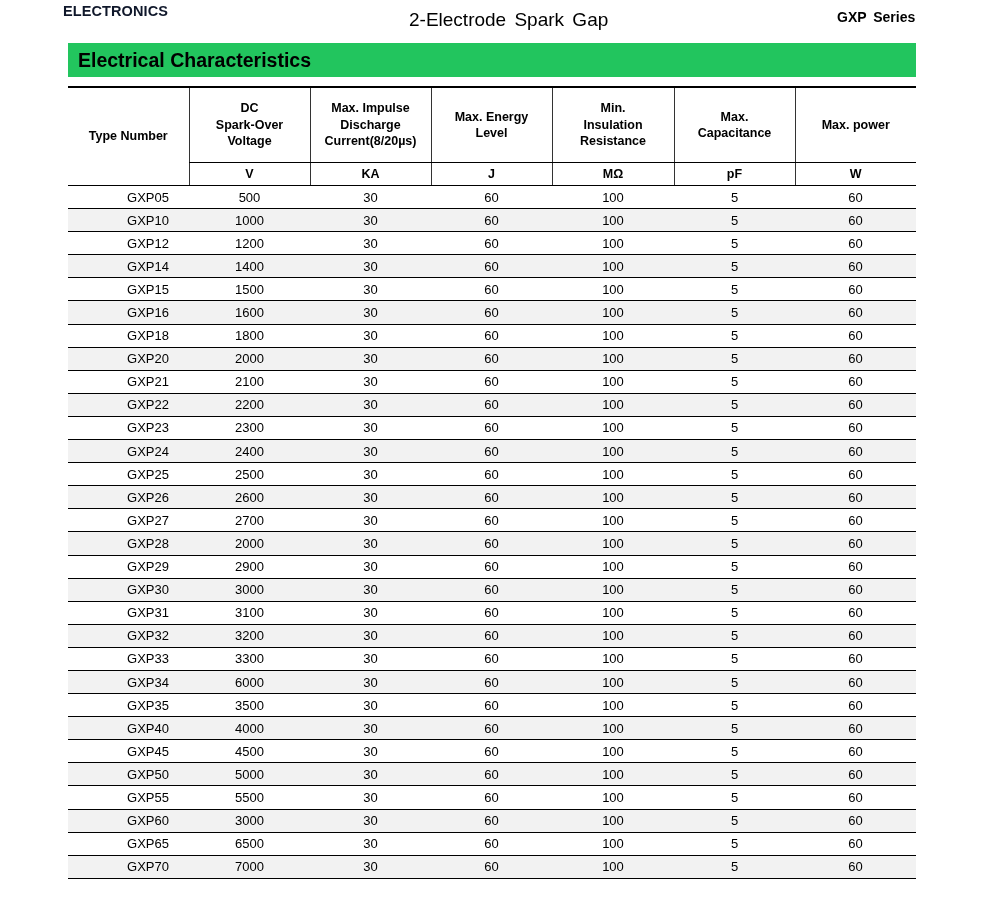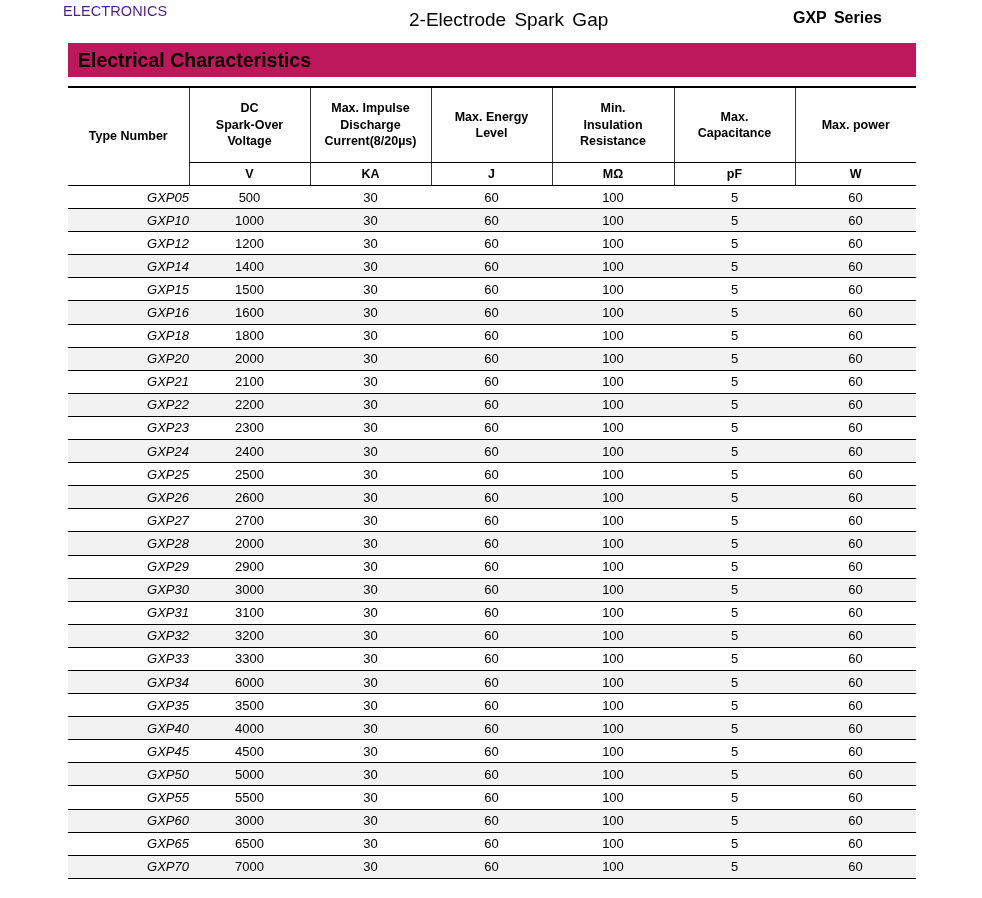--- a/index.html
+++ b/index.html
@@ -1,32 +1,32 @@
 <!DOCTYPE html>
 <html><head>
 <meta charset="utf-8">
 <style>
   html, body { margin: 0; padding: 0; background: #ffffff; }
   body { width: 982px; height: 898px; position: relative; overflow: hidden;
          font-family: "Liberation Sans", sans-serif; color: #000; }
-  .brand { position: absolute; left: 63px; top: 3px; font-size: 14.5px; font-weight: normal; color: #4c1d95; letter-spacing: 0.1px; }
+  .brand { position: absolute; left: 63px; top: 3px; font-size: 14.5px; font-weight: bold; color: #0f172a; letter-spacing: 0.1px; }
   .doc-title { position: absolute; left: 409px; top: 9px; font-size: 19px; font-weight: normal; word-spacing: 3px; }
-  .series { position: absolute; left: 793px; top: 9px; font-size: 16px; font-weight: bold; word-spacing: 3px; }
-  .section-bar { position: absolute; left: 68px; top: 43px; width: 848px; height: 34px; background: #be185d; }
+  .series { position: absolute; left: 837px; top: 9px; font-size: 14px; font-weight: bold; word-spacing: 3px; }
+  .section-bar { position: absolute; left: 68px; top: 43px; width: 848px; height: 34px; background: #22c55e; }
   .section-bar span { position: absolute; left: 10px; top: 6px; font-size: 19.5px; font-weight: bold; }
   table { position: absolute; left: 68px; top: 86px; width: 848px; border-collapse: collapse; table-layout: fixed; font-size: 13px; }
   col.c0 { width: 121px; } col.c1 { width: 121px; } col.c2 { width: 121px; } col.c3 { width: 121px; }
   col.c4 { width: 122px; } col.c5 { width: 121px; } col.c6 { width: 121px; }
   thead tr.h1 th { height: 74px; border-top: 2px solid #000; border-bottom: 1.5px solid #000; font-weight: bold; font-size: 12.5px; line-height: 16.5px; padding: 0 2px; vertical-align: middle; }
   thead tr.h2 th { height: 22px; border-bottom: 1.5px solid #000; font-weight: bold; font-size: 12.5px; padding: 0; }
   thead th { border-left: 1px solid #333; text-align: center; }
   thead th.first { border-left: none; }
   tbody td { height: 22.1px; text-align: center; padding: 0; border-bottom: 1.5px solid #000; font-size: 13px; }
   tbody tr:nth-child(even) td { background: #f2f2f2; }
-  tbody td.type { text-align: right; padding-left: 39px; font-style: italic; }
+  tbody td.type { text-align: center; padding-left: 39px; }
 </style>
 </head>
 <body>
 
 <div class="brand">ELECTRONICS</div>
 <div class="doc-title">2-Electrode  Spark  Gap</div>
 <div class="series">GXP  Series</div>
 
 <div class="section-bar">
   <span>Electrical Characteristics</span>

